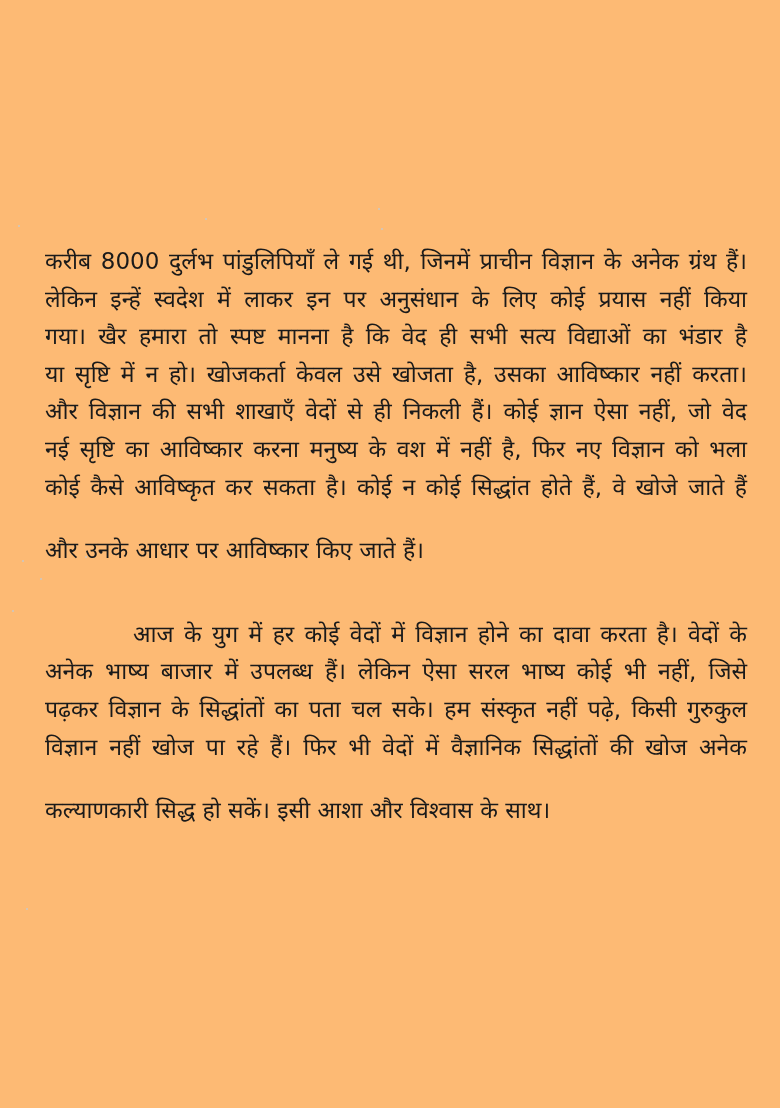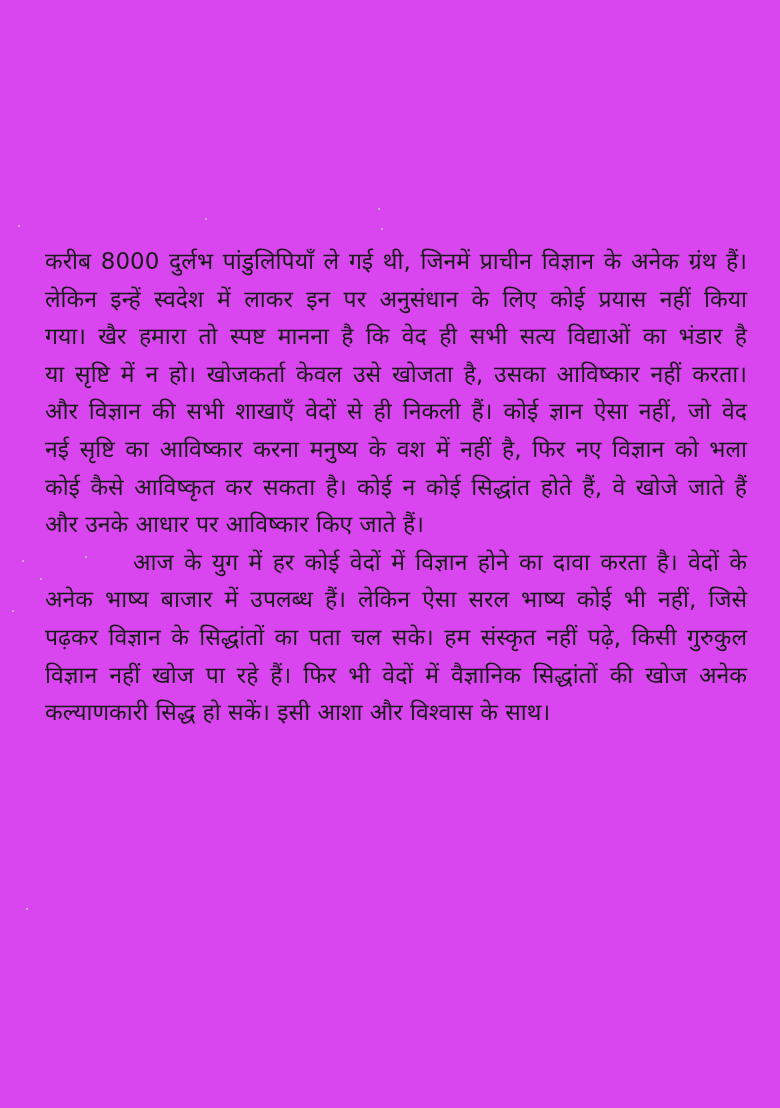--- a/index.html
+++ b/index.html
@@ -14,43 +14,45 @@
       overflow: hidden;
       font-family: "DejaVu Sans", "Liberation Sans", sans-serif;
       color: #1a1a1a;
     }
     .page {
       position: absolute;
       left: 0;
       top: 0;
       width: 780px;
       height: 1108px;
-      background: #d946ef;
+      background: #fdba74;
     }
     .text-block {
       position: absolute;
       left: 45px;
       top: 243px;
       width: 702px;
     }
     .line {
       height: 37.6px;
       line-height: 37.6px;
       font-size: 23px;
       white-space: nowrap;
       text-align: justify;
       text-align-last: justify;
       letter-spacing: 0px;
       font-weight: normal;
     }
     .line.last {
       text-align-last: left;
+      margin-top: 26px;
     }
     .line.indent {
       padding-left: 88px;
+      margin-top: 46px;
     }
     .speck {
       position: absolute;
       width: 2px;
       height: 2px;
       background: #c8c8c8;
       border-radius: 1px;
     }
   </style>
 </head>

